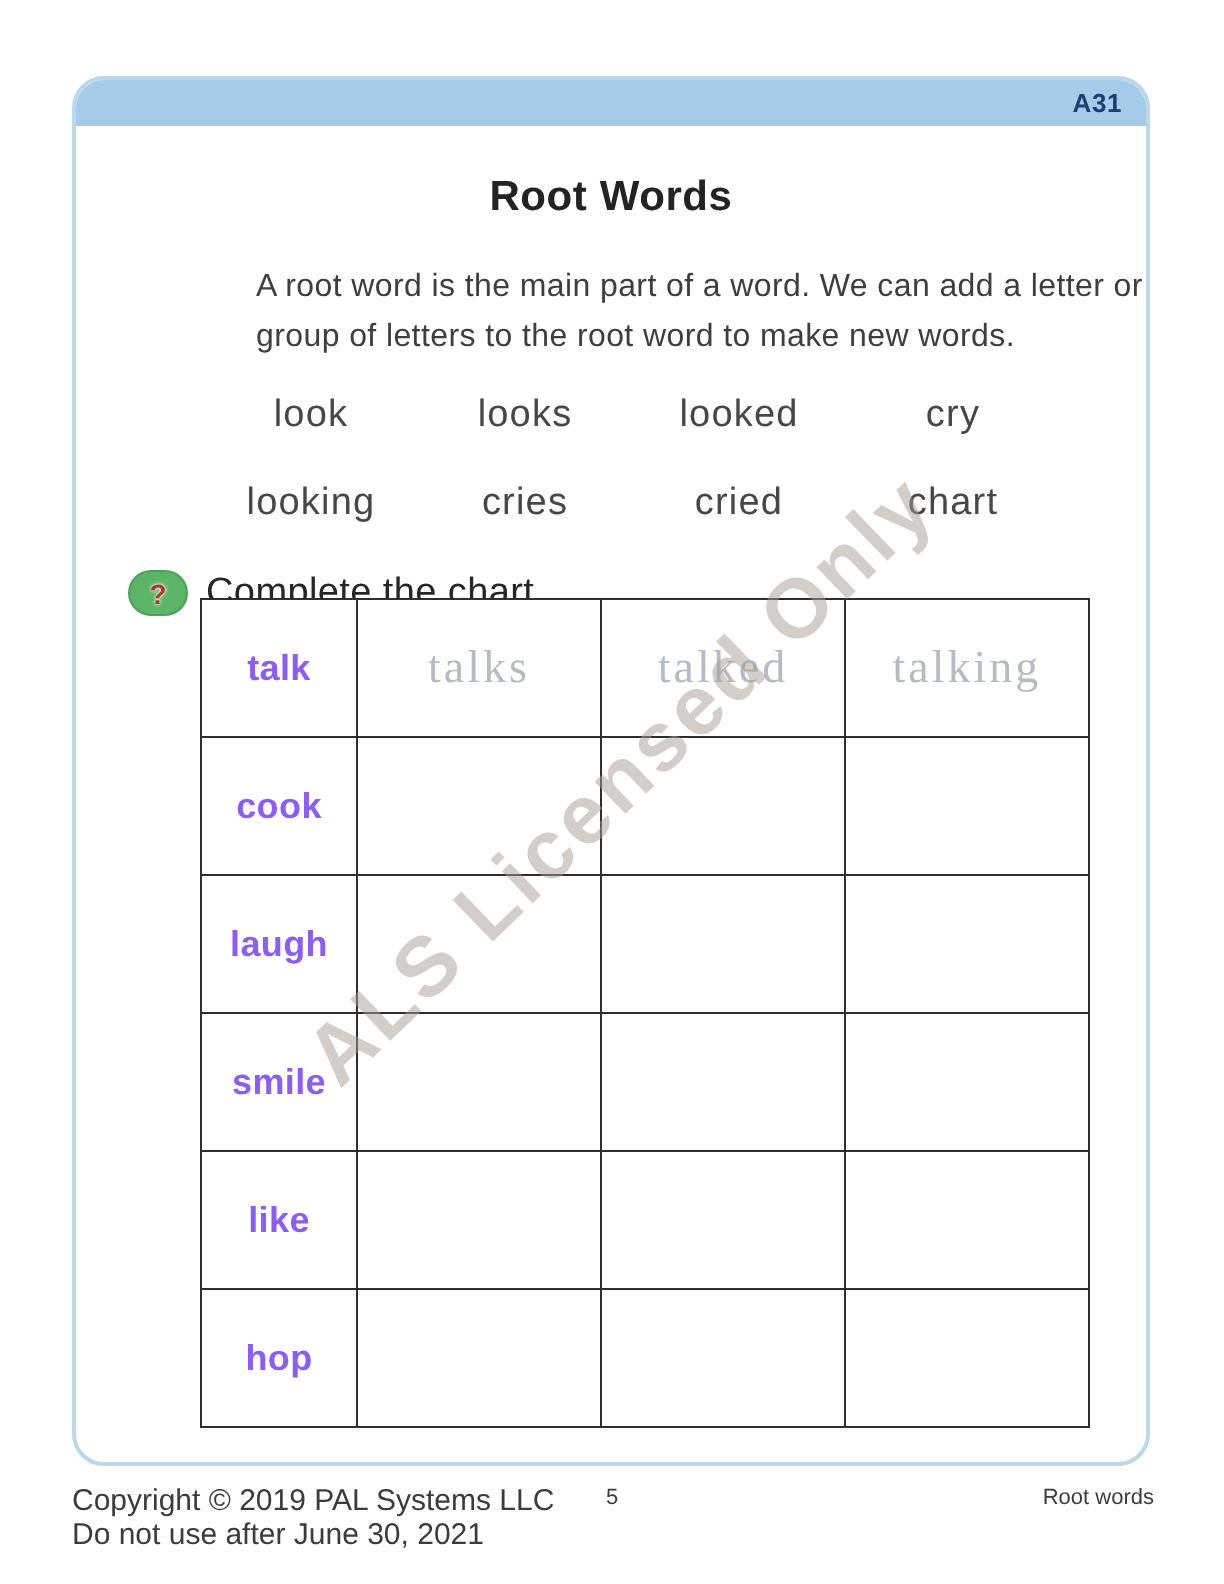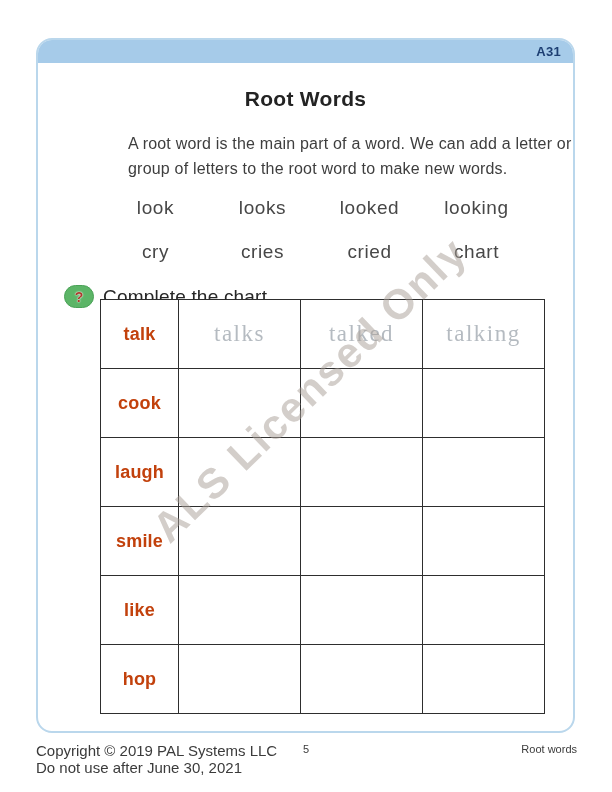--- a/index.html
+++ b/index.html
@@ -46,21 +46,21 @@
   table.chart{
     position:absolute;left:62px;top:259px;border-collapse:collapse;
     table-layout:fixed;
   }
   table.chart td{
     border:1.5px solid #2e2e2e;height:68px;text-align:center;
     vertical-align:middle;padding:0;background:#ffffff;
   }
   td.root{
     width:77px;background:#dde9f3;font-weight:bold;font-size:18px;
-    color:#c2410c;letter-spacing:.2px;
+    color:#8b5cf6;letter-spacing:.2px;
   }
   td.blank{width:121px;}
   td.hand{
     width:121px;font-family:cursive;font-size:23px;color:#b5bbc1;
     letter-spacing:1.5px;
   }
   .watermark{
     position:absolute;left:310px;top:390px;
     transform:translate(-50%,-50%) rotate(-44deg);
     font-size:42px;font-weight:bold;color:#a89e96;opacity:.5;
@@ -90,22 +90,22 @@
     </div>
 
     <div class="title">Root Words</div>
 
     <p class="intro">A root word is the main part of a word. We can add a letter or a group of letters to the root word to make new words.</p>
 
     <div class="examples">
       <span>look</span>
       <span>looks</span>
       <span>looked</span>
+      <span>cry</span>
       <span>looking</span>
-      <span>cry</span>
       <span>cries</span>
       <span>cried</span>
       <span>chart</span>
     </div>
 
     <div class="prompt">
       <div class="q-icon">
         <span>?</span>
       </div>
       <span class="prompt-text">Complete the chart.</span>

